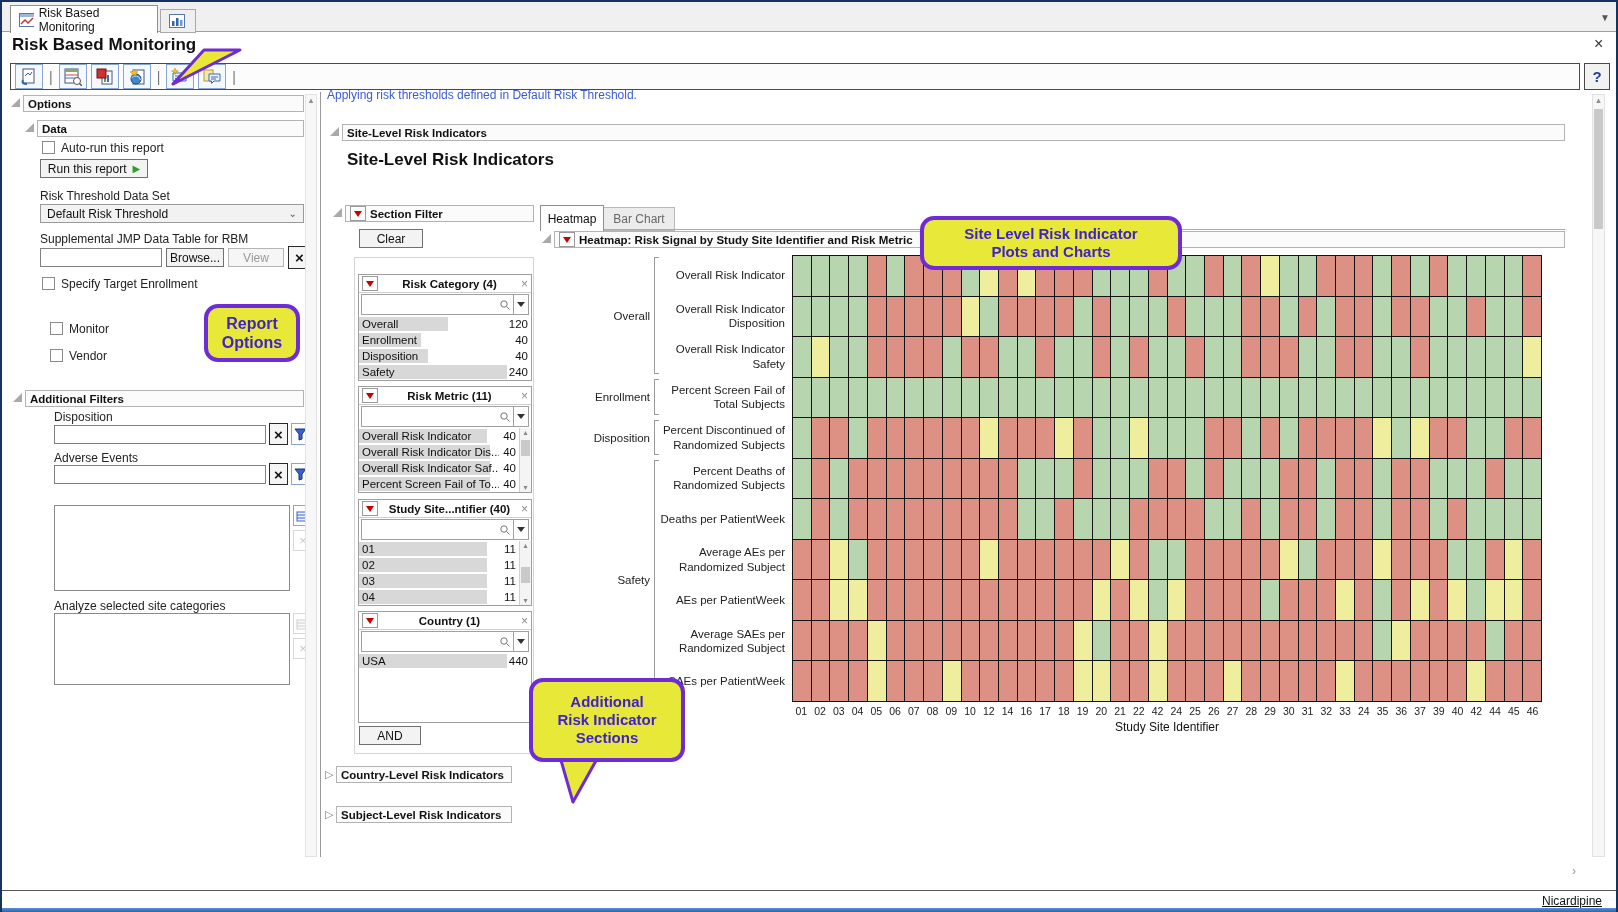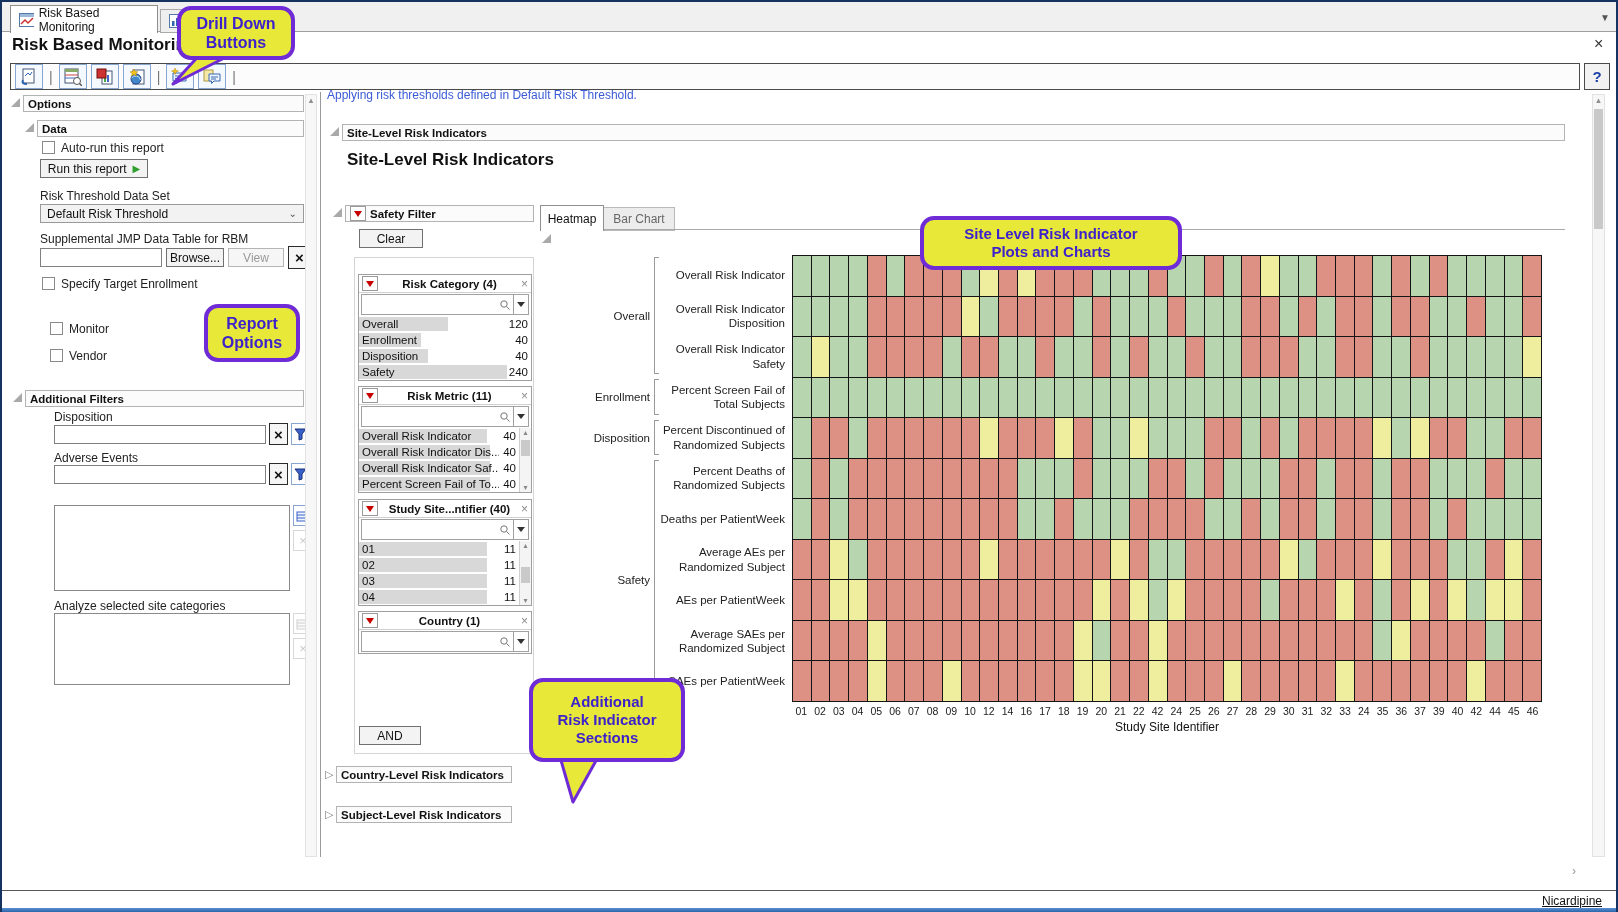--- a/index.html
+++ b/index.html
@@ -261,21 +261,21 @@
       <span>Site-Level Risk Indicators</span>
     </div>
 
   <div class="abs" style="left:345px;top:148px;font-size:17px;font-weight:bold;">Site-Level Risk Indicators</div>
 
   <span class="abs disc" style="left:331px;top:206px;"></span>
   <div class="abs hdrbox" style="left:343px;top:203px;width:189px;gap:4px;">
     <span class="redbtn">
         <i></i>
       </span>
-    <span>Safety Filter</span>
+    <span>Section Filter</span>
   </div>
   <div class="abs btn" style="left:357px;top:227px;width:64px;height:19px;">
       <span>Clear</span>
     </div>
 
   <div class="abs" style="left:352px;top:255px;width:180px;height:497px;border:1px solid #d5d5d5;"></div>
   <div id="filter-groups">
       <div class="fgroup" style="top: 272px;">
         <div class="fhead">
           <span class="redbtn">
@@ -420,20 +420,28 @@
         <div class="fsearch">
           <span class="sp"></span>
           <svg width="12" height="12" style="margin-right:2px;">
             <circle cx="5" cy="5" r="3.2" fill="none" stroke="#777"></circle>
             <line x1="7.5" y1="7.5" x2="10.5" y2="10.5" stroke="#777"></line>
           </svg>
           <span class="dd">
             <i></i>
           </span>
         </div>
+        <div class="frows">
+          <div class="frow">
+            <span class="fbar" style="width: 86%;"></span>
+            <span class="flabel">USA</span>
+            <span class="fcount">440</span>
+          </div>
+          <div style="height: 53px;"></div>
+        </div>
       </div>
     </div>
 
   <div class="abs btn" style="left:357px;top:724px;width:62px;height:19px;">
       <span>AND</span>
     </div>
 
   <span class="abs disc-r" style="left:323px;top:766px;">▷</span>
   <div class="abs hdrbox" style="left:334px;top:764px;width:176px;">
       <span>Country-Level Risk Indicators</span>
@@ -445,20 +453,26 @@
 
   <div class="jtab on" style="left:538px;top:203px;width:62px;height:25px;">
       <span>Heatmap</span>
     </div>
   <div class="jtab off" style="left:601px;top:205px;width:70px;height:22px;">
       <span>Bar Chart</span>
     </div>
   <div class="abs" style="left:538px;top:227px;width:1025px;height:1px;background:#a9a9a9;"></div>
 
   <span class="abs disc" style="left:540px;top:232px;"></span>
+  <div class="abs hdrbox" style="left:552px;top:229px;width:1011px;gap:4px;">
+    <span class="redbtn">
+        <i></i>
+      </span>
+    <span>Heatmap: Risk Signal by Study Site Identifier and Risk Metric</span>
+  </div>
 
   <div id="hm-groups">
       <div class="abs hm-grp" style="left: 560px; width: 88px; top: 253px; height: 121.909px;">Overall</div>
       <div class="abs hm-brk" style="left: 652px; top: 255px; height: 116.909px;"></div>
       <div class="abs hm-grp" style="left: 560px; width: 88px; top: 374.909px; height: 40.6364px;">Enrollment</div>
       <div class="abs hm-brk" style="left: 652px; top: 376.909px; height: 35.6364px;"></div>
       <div class="abs hm-grp" style="left: 560px; width: 88px; top: 415.545px; height: 40.6364px;">Disposition</div>
       <div class="abs hm-brk" style="left: 652px; top: 417.545px; height: 35.6364px;"></div>
       <div class="abs hm-grp" style="left: 560px; width: 88px; top: 456.182px; height: 243.818px;">Safety</div>
       <div class="abs hm-brk" style="left: 652px; top: 458.182px; height: 238.818px;"></div>
@@ -970,22 +984,20 @@
 
   <div class="abs" style="left:0;top:888px;width:1614px;height:1px;background:#555;"></div>
   <div class="abs" style="right:14px;top:892px;text-decoration:underline;font-size:12px;">Nicardipine</div>
   <div class="abs" style="left:0;top:906px;width:1614px;height:4px;background:linear-gradient(#5a8fd0,#2a66aa);"></div>
 
   <svg id="tails" width="1618" height="912">
     <polygon points="202,48 238,48 171,82" fill="#e8e838" stroke="#6f2bd6" stroke-width="3" stroke-linejoin="round"></polygon>
     <polygon points="556,748 600,748 571,800" fill="#e8e838" stroke="#6f2bd6" stroke-width="3" stroke-linejoin="round"></polygon>
   </svg>
 
-  <div class="callout" style="left:175px;top:4px;width:118px;height:54px;">Drill Down
-Buttons</div>
   <div class="callout" style="left:202px;top:302px;width:96px;height:58px;">Report
 Options</div>
   <div class="callout" style="left:527px;top:676px;width:156px;height:84px;font-size:15px;">Additional
 Risk Indicator
 Sections</div>
   <div class="callout" style="left:918px;top:214px;width:262px;height:54px;font-size:15px;">Site Level Risk Indicator
 Plots and Charts</div>
 
 </div>
 

